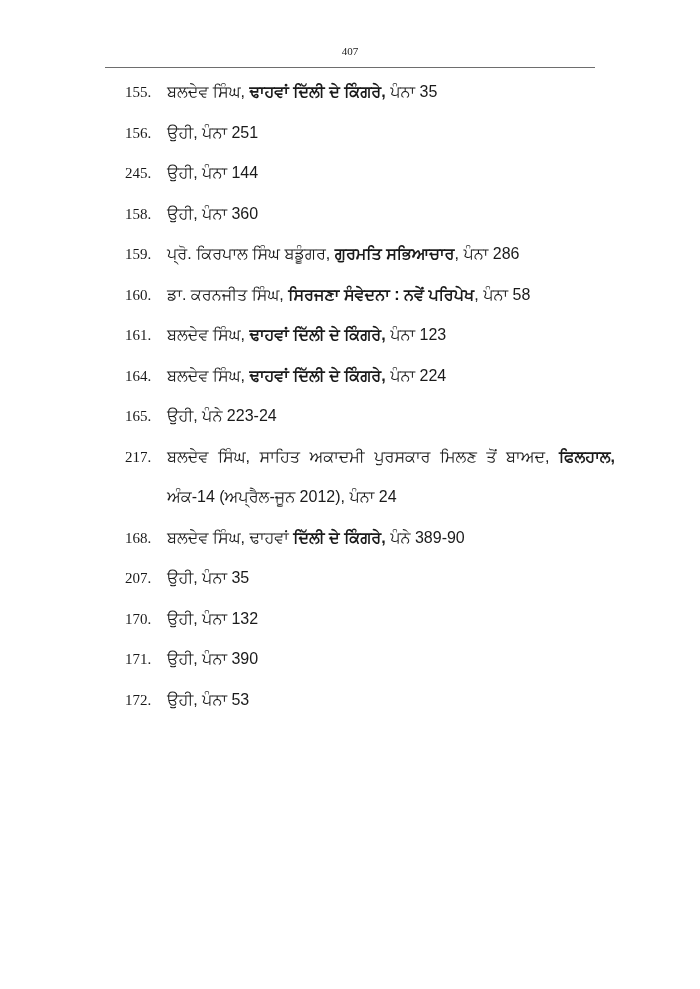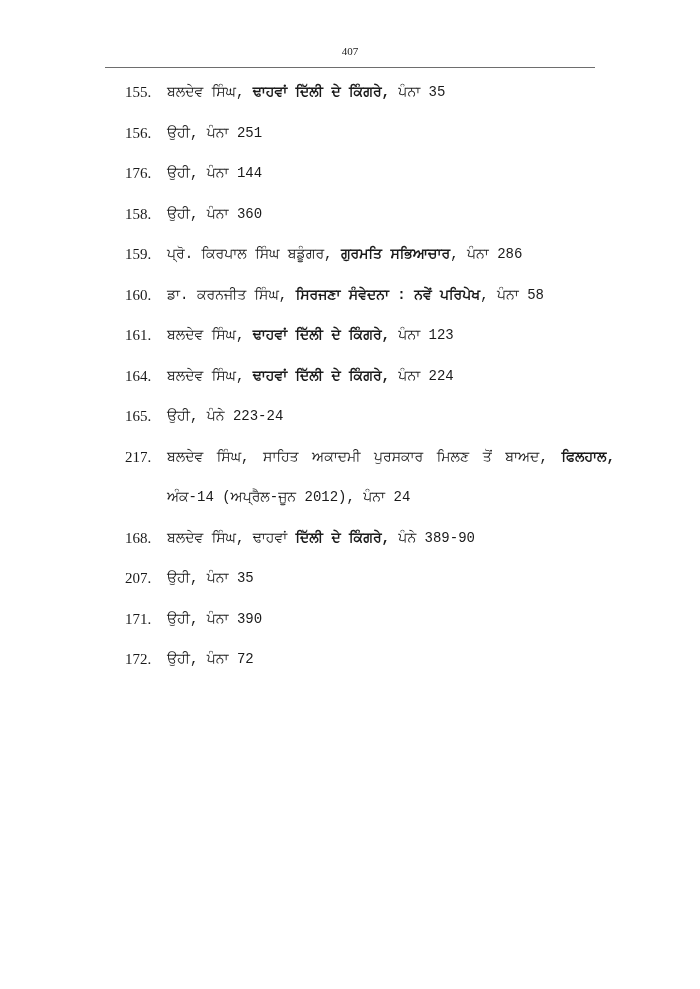--- a/index.html
+++ b/index.html
@@ -47,22 +47,22 @@
     }
     .note-num {
       width: 42px;
       flex: 0 0 42px;
       white-space: nowrap;
     }
     .note-body {
       flex: 1 1 auto;
       text-align: justify;
       text-align-last: left;
-      font-family: Liberation Mono, monospace;
-      font-size: 14px;
+      font-family: Liberation Sans, sans-serif;
+      font-size: 16px;
     }
     .note-body b {
       font-weight: bold;
     }
   </style>
 </head>
 <body>
 
 <div class="page-number">407</div>
 <div class="header-rule"></div>
@@ -71,21 +71,21 @@
 
   <div class="note">
     <span class="note-num">155.</span>
     <span class="note-body"><span>ਬਲਦੇਵ ਸਿੰਘ, </span><b>ਢਾਹਵਾਂ ਦਿੱਲੀ ਦੇ ਕਿੰਗਰੇ,</b><span> ਪੰਨਾ 35</span></span>
   </div>
   <div class="note">
     <span class="note-num">156.</span>
     <span class="note-body"><span>ਉਹੀ, ਪੰਨਾ 251</span></span>
   </div>
   <div class="note">
-    <span class="note-num">176.</span>
+    <span class="note-num">245.</span>
     <span class="note-body"><span>ਉਹੀ, ਪੰਨਾ 144</span></span>
   </div>
   <div class="note">
     <span class="note-num">158.</span>
     <span class="note-body"><span>ਉਹੀ, ਪੰਨਾ 360</span></span>
   </div>
   <div class="note">
     <span class="note-num">159.</span>
     <span class="note-body"><span>ਪ੍ਰੋ. ਕਿਰਪਾਲ ਸਿੰਘ ਬਡੂੰਗਰ, </span><b>ਗੁਰਮਤਿ ਸਭਿਆਚਾਰ</b><span>, ਪੰਨਾ 286</span></span>
   </div>
@@ -111,20 +111,24 @@
   </div>
   <div class="note">
     <span class="note-num">168.</span>
     <span class="note-body"><span>ਬਲਦੇਵ ਸਿੰਘ, ਢਾਹਵਾਂ </span><b>ਦਿੱਲੀ ਦੇ ਕਿੰਗਰੇ,</b><span> ਪੰਨੇ 389-90</span></span>
   </div>
   <div class="note">
     <span class="note-num">207.</span>
     <span class="note-body"><span>ਉਹੀ, ਪੰਨਾ 35</span></span>
   </div>
   <div class="note">
+    <span class="note-num">170.</span>
+    <span class="note-body"><span>ਉਹੀ, ਪੰਨਾ 132</span></span>
+  </div>
+  <div class="note">
     <span class="note-num">171.</span>
     <span class="note-body"><span>ਉਹੀ, ਪੰਨਾ 390</span></span>
   </div>
   <div class="note">
     <span class="note-num">172.</span>
-    <span class="note-body"><span>ਉਹੀ, ਪੰਨਾ 72</span></span>
+    <span class="note-body"><span>ਉਹੀ, ਪੰਨਾ 53</span></span>
   </div>
 </div>
 
 </body></html>

